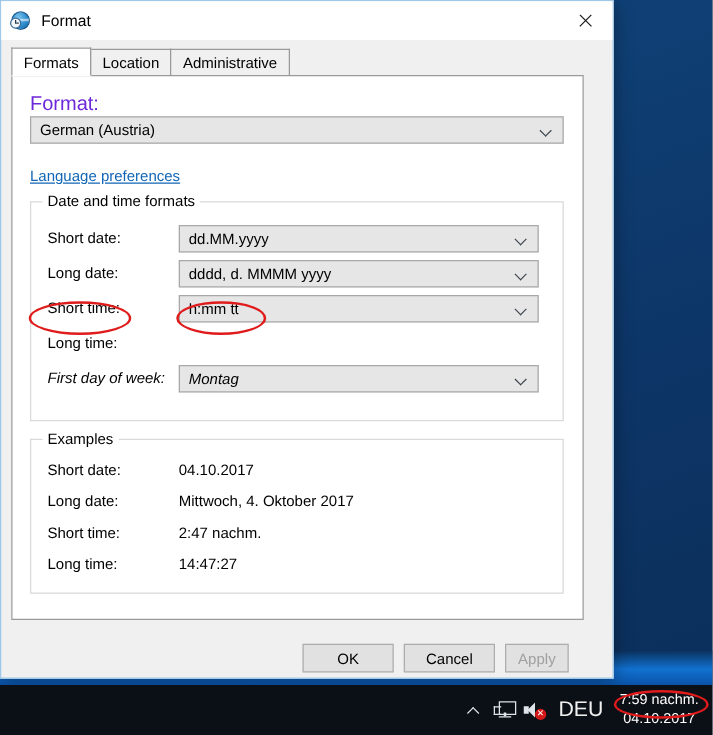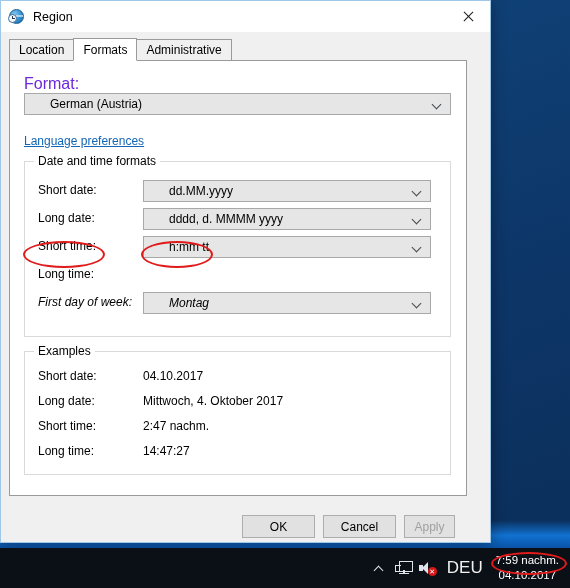--- a/index.html
+++ b/index.html
@@ -272,21 +272,21 @@
     position: relative;
     height: 22px;
     background: #e6e6e6;
     border: 1px solid #a8a8a8;
     box-sizing: border-box;
     display: flex;
     align-items: center;
     cursor: default;
   }
   .combo .val {
-    padding-left: 25px;
+    padding-left: 7px;
     font-size: 12px;
     color: #000;
     white-space: nowrap;
     overflow: hidden;
   }
   .combo .chev {
     position: absolute;
     right: 9px; top: 7px;
     width: 8px; height: 8px;
   }
@@ -424,29 +424,29 @@
   <div id="desktop-glow"></div>
 </div>
 
 <div id="region-window">
 
   <div id="titlebar">
     <div class="title-icon">
       <div class="globe"></div>
       <div class="clockface"></div>
     </div>
-    <div id="title-text">Region</div>
+    <div id="title-text">Format</div>
     <div id="close-button">
       <div class="x-glyph"></div>
     </div>
   </div>
 
   <div id="tabstrip">
+    <div class="tab selected">Formats</div>
     <div class="tab">Location</div>
-    <div class="tab selected">Formats</div>
     <div class="tab">Administrative</div>
   </div>
 
   <div id="tabpage">
 
     <div id="format-label" class="label">Format:</div>
 
     <div id="format-combo" class="combo">
       <div class="val">German (Austria)</div>
       <div class="chev"></div>

